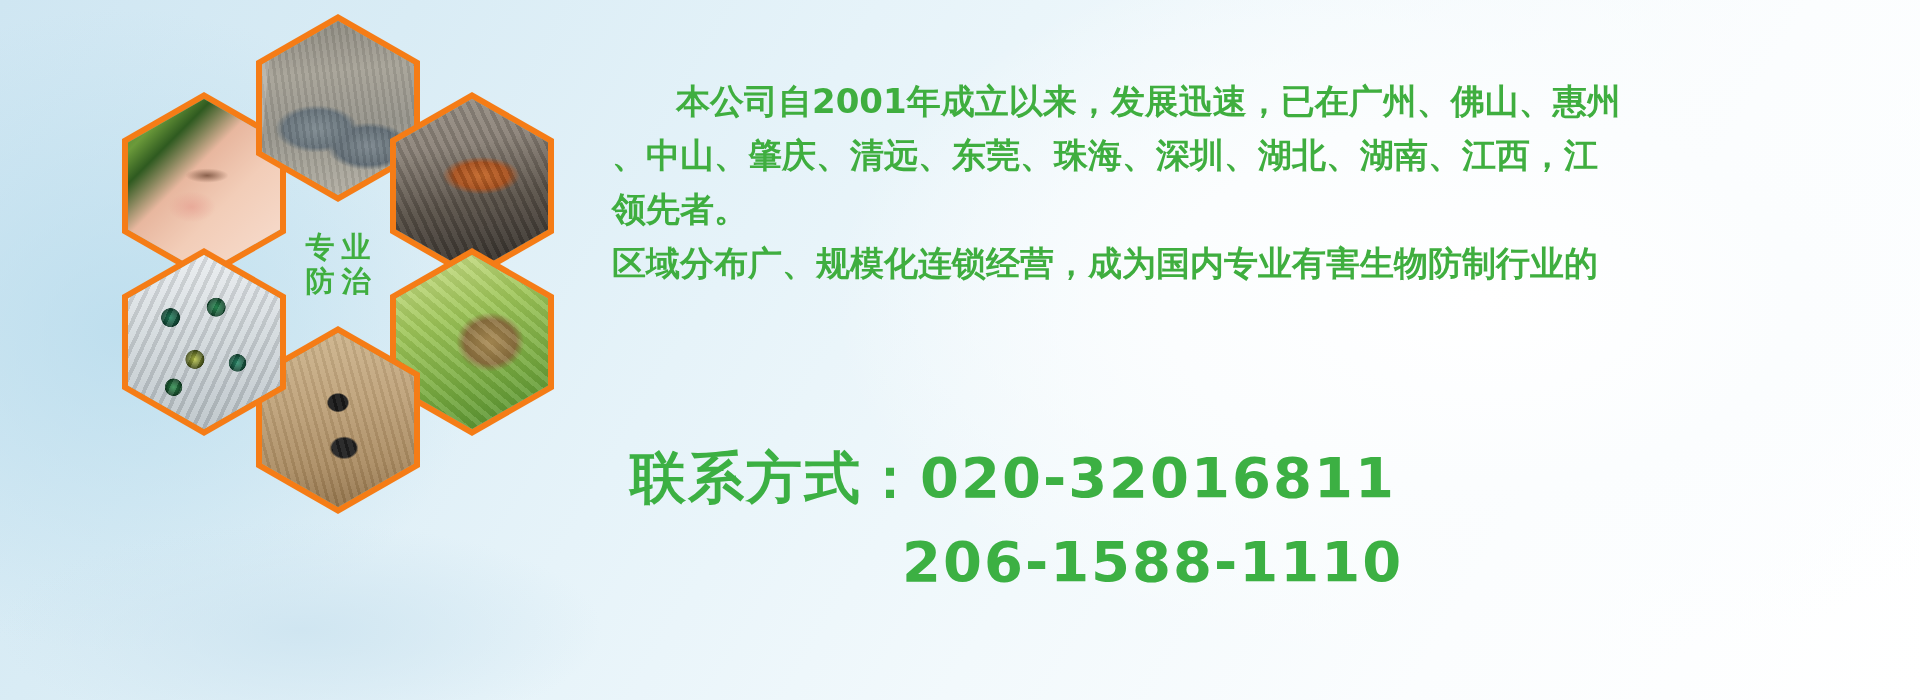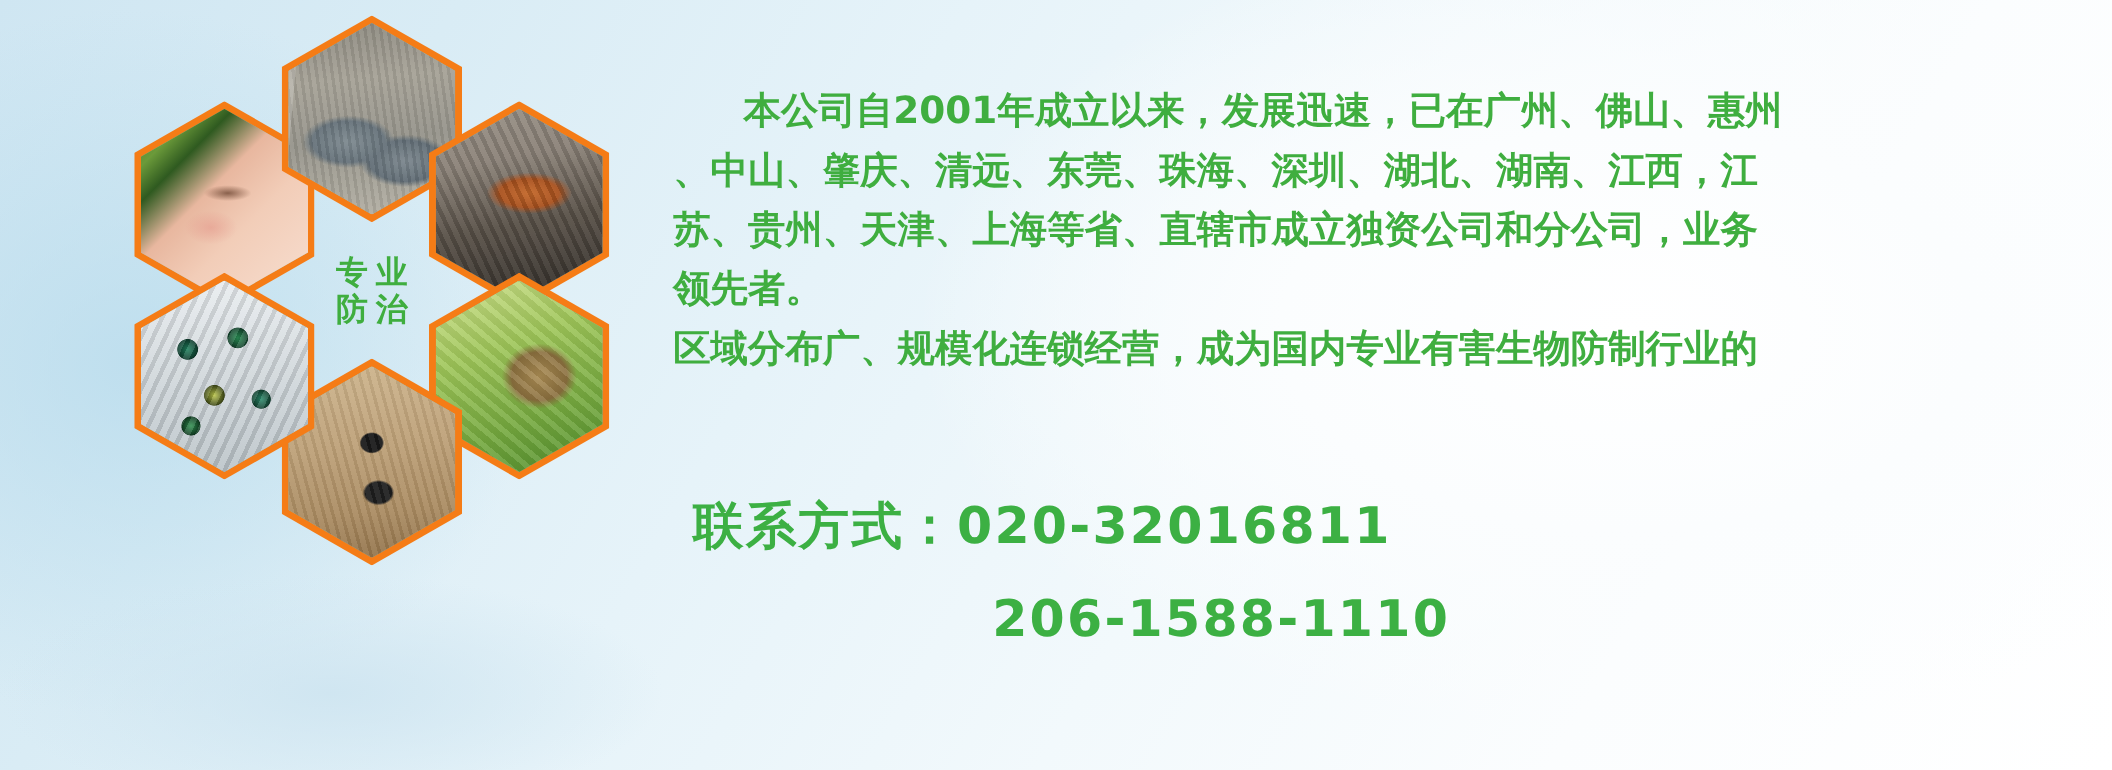--- a/index.html
+++ b/index.html
@@ -112,21 +112,21 @@
   #content{position:absolute;left:612px;top:0;width:1300px;height:700px;margin-top:36px;}
   #paragraph{
     position:absolute;left:0;top:38px;width:1296px;
     color:#3fae3f;font-size:34px;line-height:54px;font-weight:700;
     letter-spacing:0px;text-align:justify;
   }
   #paragraph p{margin:0;}
   #paragraph p.first{text-indent:64px;}
 
   #contact{position:absolute;left:0;top:400px;width:1296px;color:#3cb043;font-weight:700;}
-  .contact-line{font-size:46px;line-height:84px;letter-spacing:2px;}
+  .contact-line{font-size:56px;line-height:84px;letter-spacing:2px;}
   .contact-line.l1{padding-left:18px;}
   .contact-line.l2{padding-left:290px;}
 </style>
 </head>
 <body>
 
 <div id="stage">
 
   <div id="honeycomb">
 
@@ -175,21 +175,20 @@
       </div>
     </div>
 
   </div>
 
   <div id="content">
 
     <div id="paragraph">
       <p class="first">本公司自2001年成立以来，发展迅速，已在广州、佛山、惠州</p>
       <p>、中山、肇庆、清远、东莞、珠海、深圳、湖北、湖南、江西，江</p>
-      <p>苏、贵州、天津、上海等省、直辖市成立独资公司和分公司，业务</p>
       <p>领先者。</p>
       <p>区域分布广、规模化连锁经营，成为国内专业有害生物防制行业的</p>
     </div>
 
     <div id="contact">
       <div class="contact-line l1">联系方式：020-32016811</div>
       <div class="contact-line l2">206-1588-1110</div>
     </div>
 
   </div>

